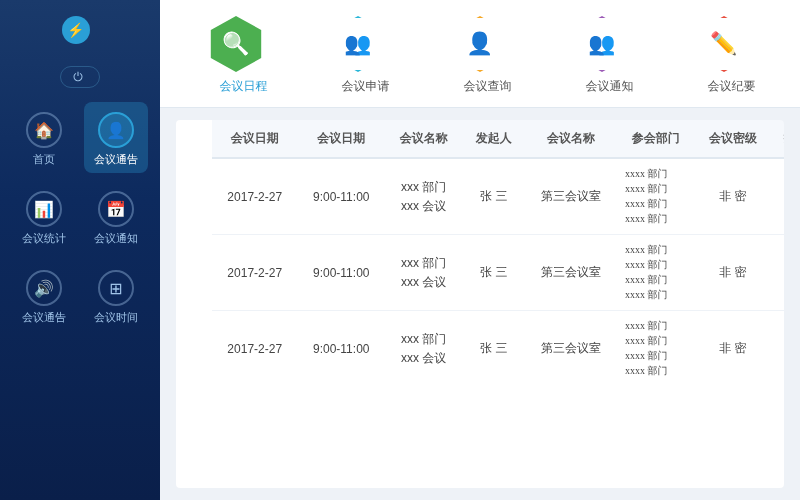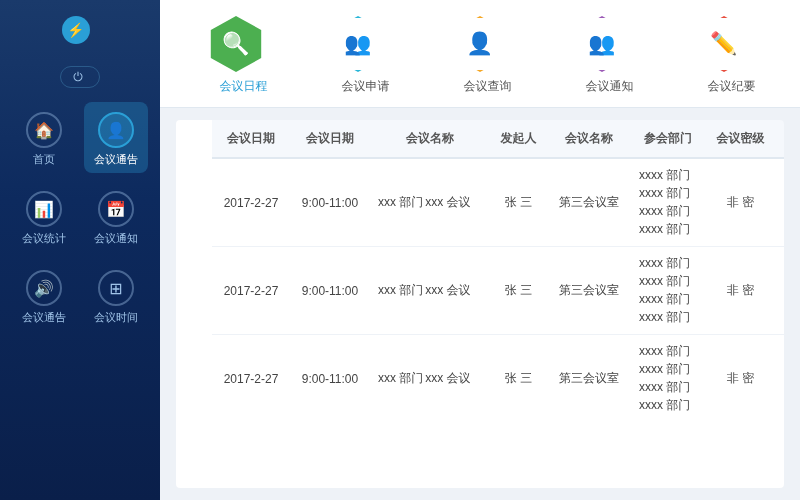--- a/index.html
+++ b/index.html
@@ -167,31 +167,32 @@
       padding: 8px 8px;
       color: #444;
       text-align: center;
       vertical-align: middle;
     }
     .dept-list {
       display: flex;
       flex-direction: column;
       align-items: flex-start;
       gap: 1px;
-      font-size: 12px;
+      font-size: 10px;
       color: #444;
+      font-family: Liberation Serif, serif;
     }
     .link-view {
       color: #0369a1;
       cursor: pointer;
       font-size: 12px;
     }
     .meeting-name {
       display: flex;
-      flex-direction: row;
+      flex-direction: column;
       align-items: center;
       gap: 2px;
     }
   </style>
 </head>
 <body>
 
 <div class="sidebar">
   <div class="sidebar-logo">
     <div class="sidebar-logo-icon">⚡</div>

